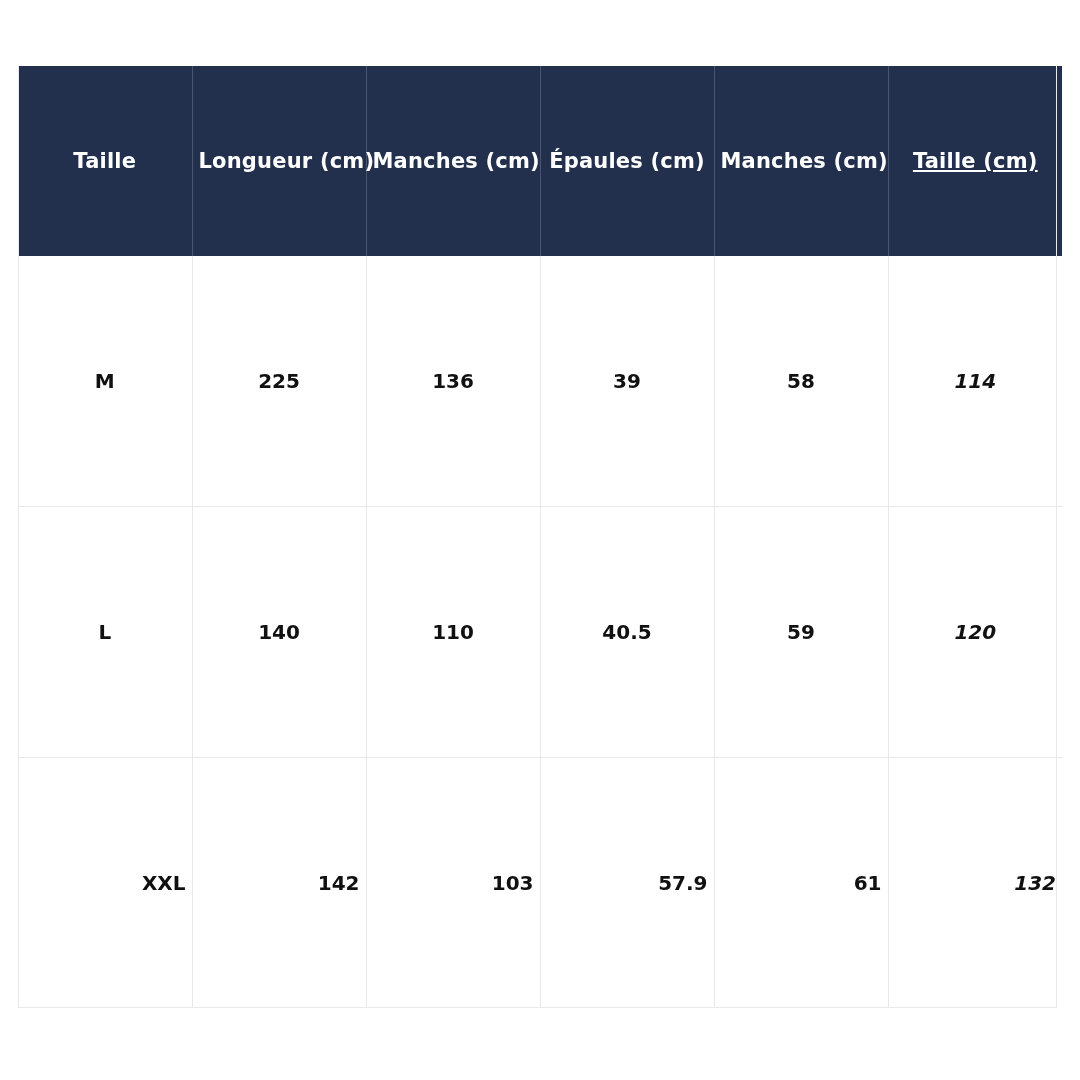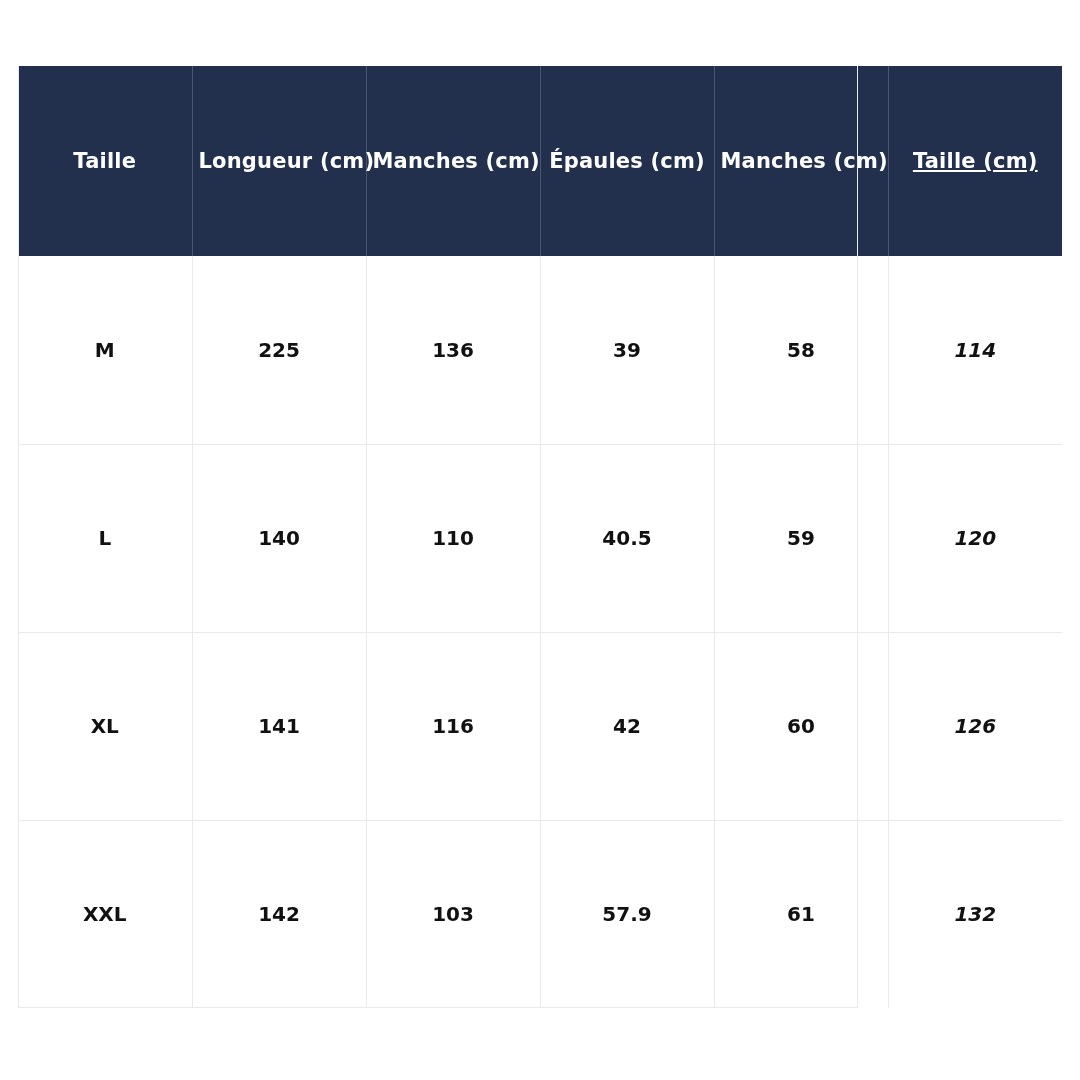--- a/index.html
+++ b/index.html
@@ -12,21 +12,21 @@
     background: #ffffff;
     font-family: "DejaVu Sans", "Liberation Sans", sans-serif;
     -webkit-font-smoothing: antialiased;
     overflow: hidden;
   }
 
   #size-chart-wrap {
     position: absolute;
     left: 18px;
     top: 66px;
-    width: 840px;
+    width: 1039px;
     height: 942px;
     box-sizing: border-box;
   }
 
   table.size-table {
     width: 1044px;
     height: 942px;
     border-collapse: collapse;
     table-layout: fixed;
   }
@@ -67,20 +67,21 @@
     border-bottom: 1px solid #e9e9ec;
     padding: 0 6px;
     white-space: nowrap;
   }
   table.size-table tbody td:last-child {
     border-right: none;
     font-style: italic;
   }
   table.size-table tbody tr:last-child td {
     border-bottom: none;
+    text-align: right;
   }
 
   
   #size-chart-wrap::after {
     content: "";
     position: absolute;
     left: 0; top: 0; right: 0; bottom: 0;
     border: 1px solid #e9e9ec;
     border-top: none;
     pointer-events: none;
@@ -112,28 +113,20 @@
       </tr>
       <tr>
         <td>L</td>
         <td>140</td>
         <td>110</td>
         <td>40.5</td>
         <td>59</td>
         <td>120</td>
       </tr>
       <tr>
-        <td>XL</td>
-        <td>141</td>
-        <td>116</td>
-        <td>42</td>
-        <td>60</td>
-        <td>126</td>
-      </tr>
-      <tr>
         <td>XXL</td>
         <td>142</td>
         <td>103</td>
         <td>57.9</td>
         <td>61</td>
         <td>132</td>
       </tr>
     </tbody>
   </table>
 </div>

